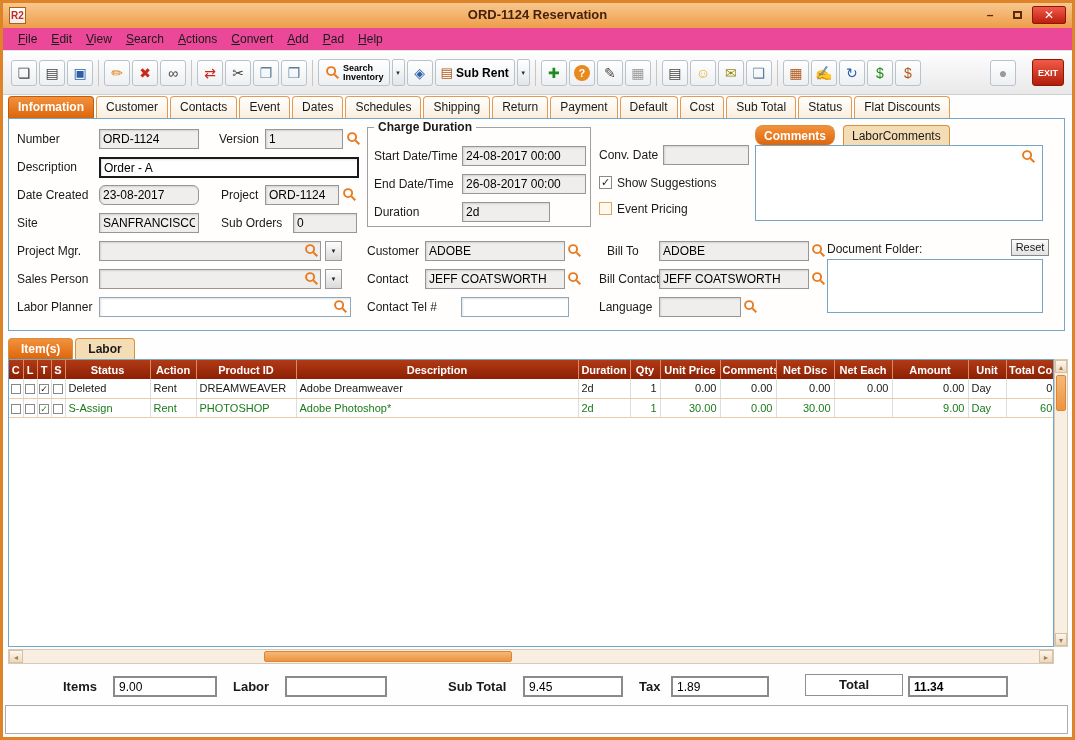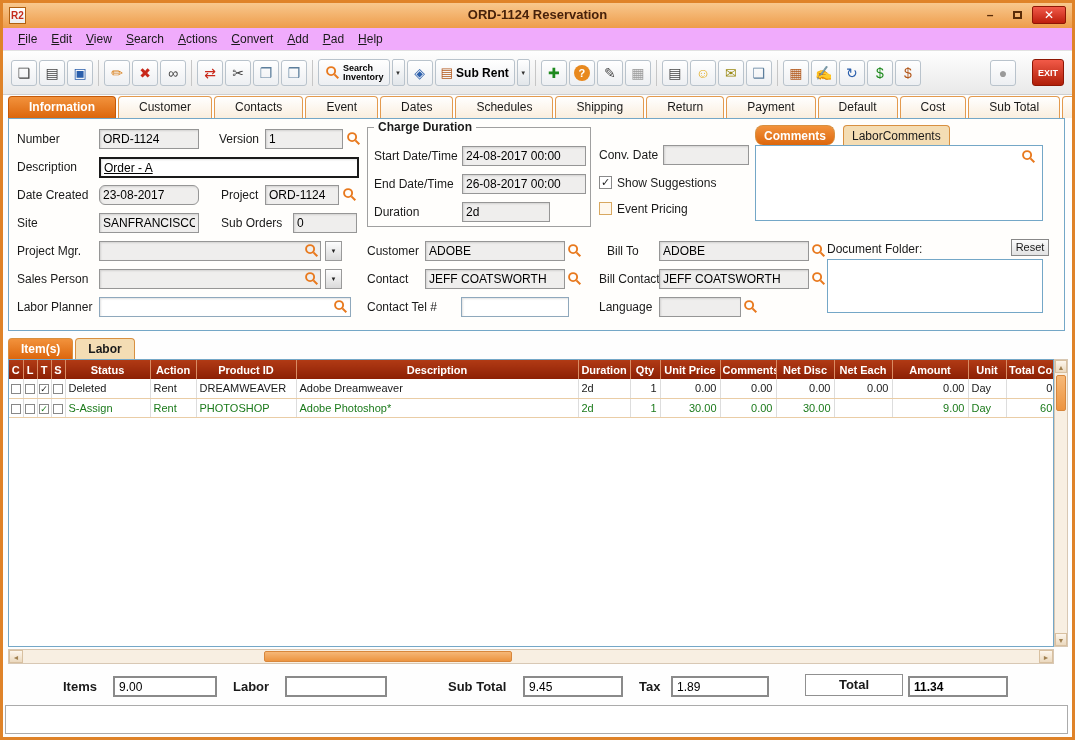--- a/index.html
+++ b/index.html
@@ -18,21 +18,21 @@
                 font-weight:bold; font-size:13px; color:#47210A; }
   .win-controls { position:absolute; right:6px; top:3px; display:flex; gap:3px; }
   .win-btn { width:24px; height:18px; display:flex; align-items:center; justify-content:center;
              font-size:12px; color:#5A2C08; font-weight:bold; }
   .max-glyph { width:9px; height:8px; border:2px solid #5A2C08; }
   .win-btn.close { width:34px; background:linear-gradient(#F05A4A,#BE1E0C);
                    border:1px solid #8E1604; border-radius:2px; color:#fff; }
 
   
   .menubar { position:absolute; left:0; top:25px; width:1069px; height:23px;
-             background:#f0abfc; border-bottom:1px solid #E2E2E2;
+             background:#ec4899; border-bottom:1px solid #E2E2E2;
              display:flex; align-items:center; padding-left:8px; }
   .menu-item { display:inline-block; padding:2px 7px; }
   .menu-item::first-letter { text-decoration:underline; }
 
   
   .toolbar { position:absolute; left:0; top:48px; width:1069px; height:44px;
              background:linear-gradient(#FEFEFE,#E9E9E9); border-bottom:1px solid #CFCFCF;
              display:flex; align-items:center; padding:0 8px; gap:2px; }
   .tbtn { width:26px; height:26px; border:1px solid #B9C3CC; border-radius:3px;
           background:linear-gradient(#FFFFFF,#EDEFF2); display:flex; align-items:center;
@@ -52,21 +52,21 @@
               border-radius:3px; flex:none; margin-left:14px; display:flex; align-items:center; justify-content:center; }
   .c-dark{color:#444} .c-blue{color:#2B5FAC} .c-red{color:#C8281A} .c-green{color:#1E8A1E}
   .c-orange{color:#D87E18} .c-olive{color:#9A8A14} .c-steel{color:#5C7E9C}
   .c-rust{color:#B2571A} .c-gray{color:#9A9A9A} .c-yellow{color:#E2A60A}
   .badge-orange { width:16px; height:16px; border-radius:50%; background:#E8891E; color:#fff;
                   font-weight:bold; font-size:11px; display:flex; align-items:center; justify-content:center; }
 
   
   .tabstrip { position:absolute; left:0; top:93px; width:1069px; height:22px;
               display:flex; padding-left:5px; gap:2px; }
-  .tab { padding:3px 20px 0; height:22px; border:1px solid #E39A4E; border-bottom:none;
+  .tab { padding:3px 9px 0; height:22px; border:1px solid #E39A4E; border-bottom:none;
          border-radius:4px 4px 0 0; background:linear-gradient(#FFFFFF,#FAEEDE); white-space:nowrap; }
   .tab.sel { background:linear-gradient(#F2923C,#DC660C); color:#fff; font-weight:bold; border-color:#C55A08; }
 
   
   .panel { position:absolute; left:5px; top:115px; width:1057px; height:213px;
            border:1px solid #74A7C7; background:#FFFEFC; }
   .lbl { position:absolute; white-space:nowrap; }
   .fld { position:absolute; height:20px; border:1px solid #969696; background:#EFEEED;
          font:12px "Liberation Sans","DejaVu Sans",sans-serif; padding:0 3px;
          box-shadow:inset 1px 1px 2px rgba(0,0,0,0.12); }
@@ -291,21 +291,21 @@
     <span class="lbl" style="left:8px;top:13px">Number</span>
     <input class="fld" style="left: 90px; top: 10px; width: 100px;" value="ORD-1124">
     <span class="lbl" style="left:210px;top:13px">Version</span>
     <input class="fld" style="left: 256px; top: 10px; width: 78px;" value="1">
     <span class="mag" style="left:337px;top:12px"><svg viewBox="0 0 16 16" width="15" height="15">
           <circle cx="6.5" cy="6.5" r="4.3" fill="none" stroke="#E8791E" stroke-width="2"></circle>
           <line x1="10" y1="10" x2="14.2" y2="14.2" stroke="#E8791E" stroke-width="2.2"></line>
         </svg></span>
 
     <span class="lbl" style="left:8px;top:41px">Description</span>
-    <input class="fld dark" style="left: 90px; top: 38px; width: 260px; text-decoration: underline;" value="Order - A">
+    <input class="fld dark" style="left: 90px; top: 38px; width: 260px;" value="Order - A">
 
     <span class="lbl" style="left:8px;top:69px">Date Created</span>
     <input class="fld" style="left: 90px; top: 66px; width: 100px; border-radius: 6px;" value="23-08-2017">
     <span class="lbl" style="left:212px;top:69px">Project</span>
     <input class="fld" style="left: 256px; top: 66px; width: 74px;" value="ORD-1124">
     <span class="mag" style="left:333px;top:68px"><svg viewBox="0 0 16 16" width="15" height="15">
           <circle cx="6.5" cy="6.5" r="4.3" fill="none" stroke="#E8791E" stroke-width="2"></circle>
           <line x1="10" y1="10" x2="14.2" y2="14.2" stroke="#E8791E" stroke-width="2.2"></line>
         </svg></span>
 

